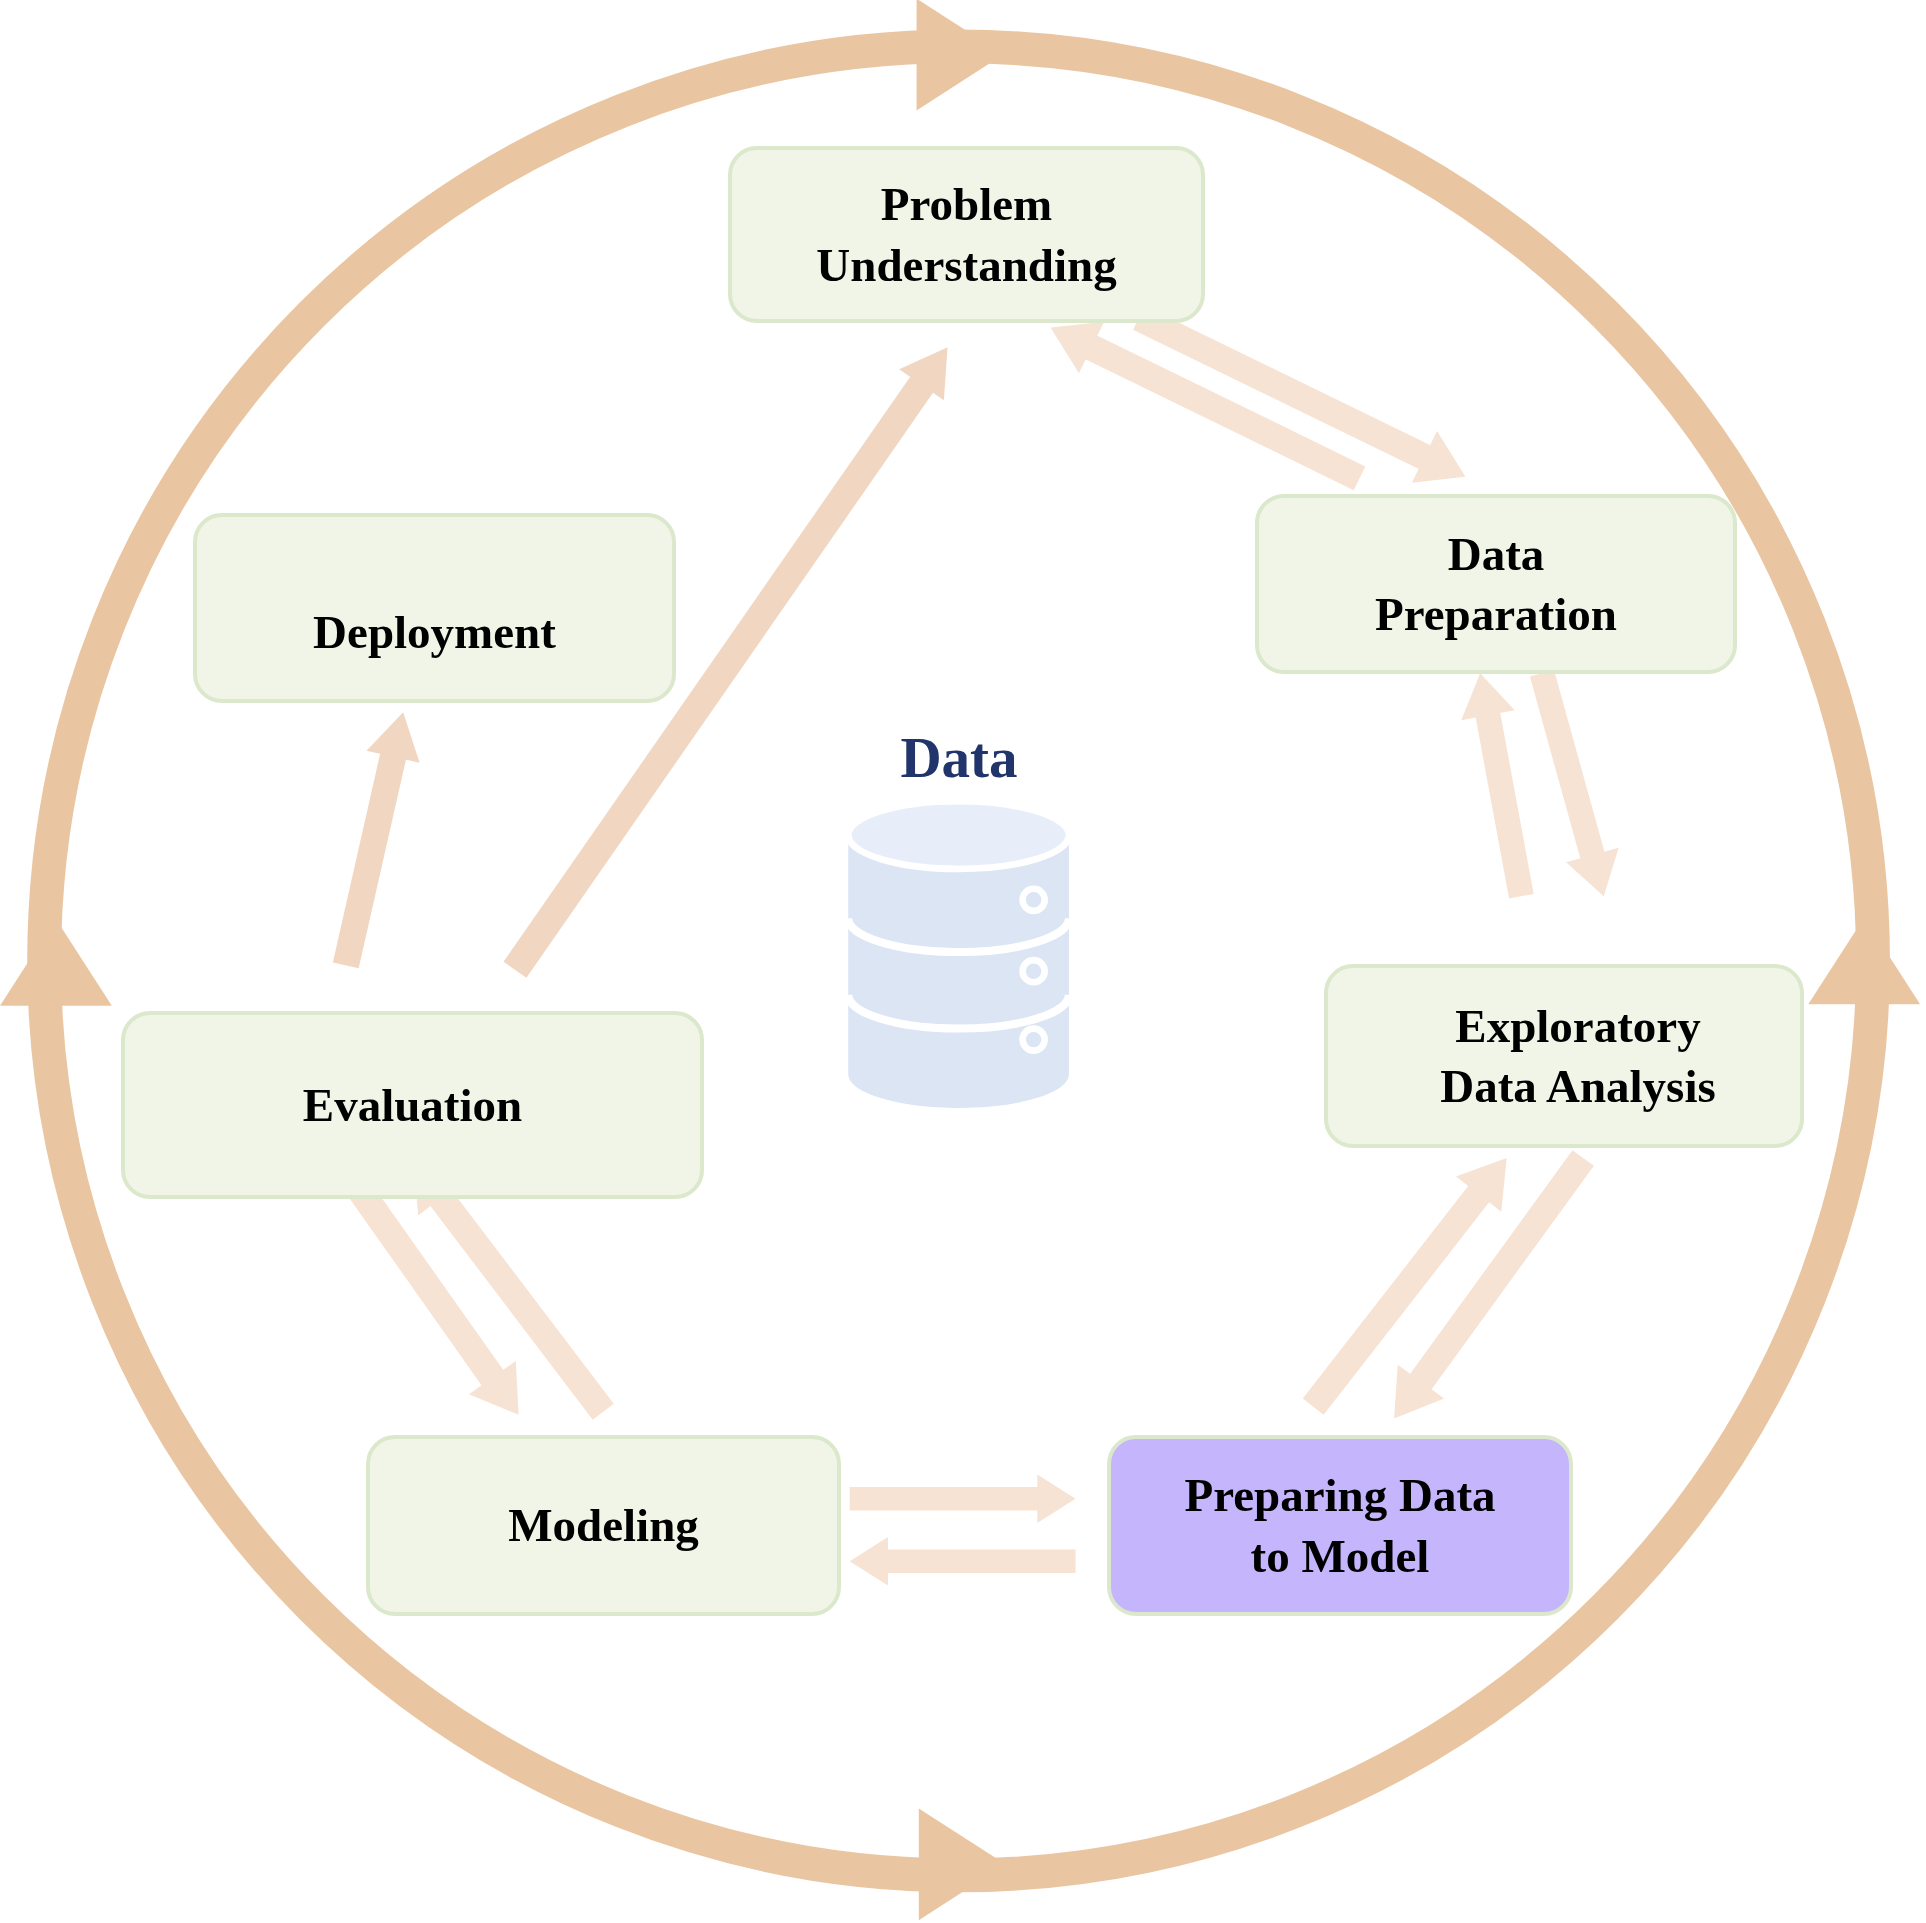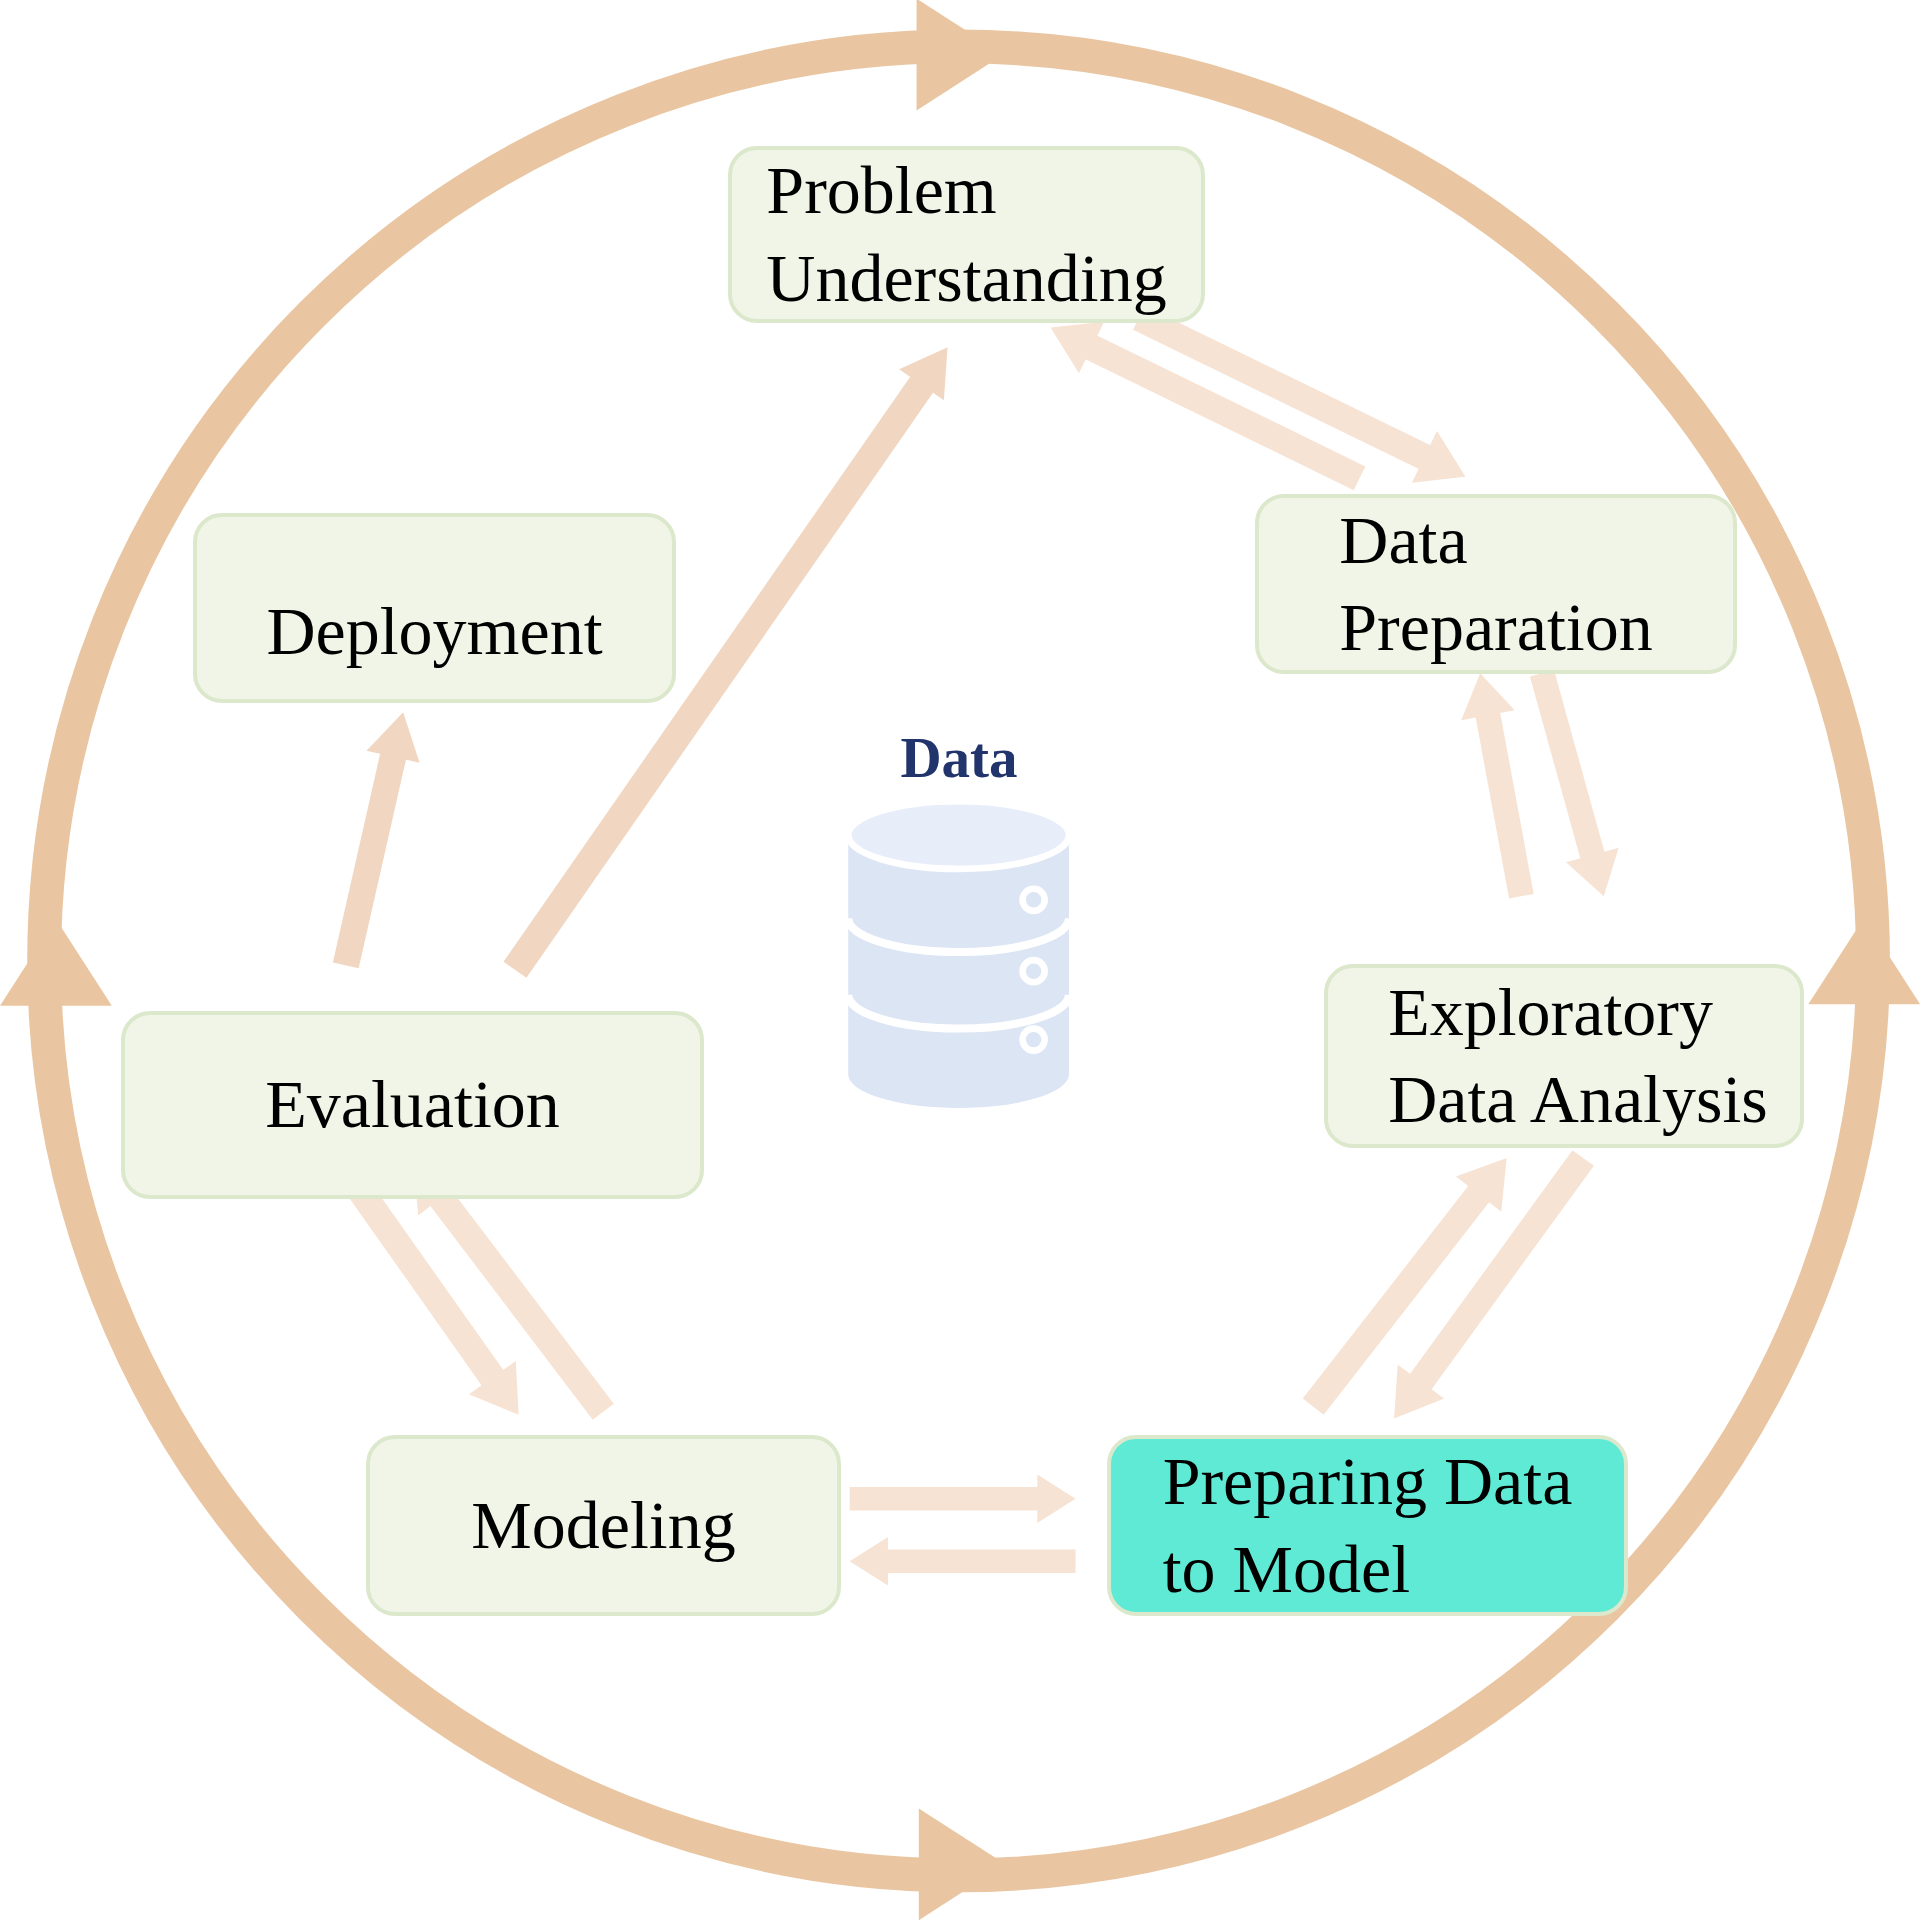--- a/index.html
+++ b/index.html
@@ -13,23 +13,24 @@
   .stage svg{position:absolute;left:0;top:0;width:100%;height:100%;}
   .node{
     position:absolute;
     display:flex;align-items:center;justify-content:center;
     border-style:solid;border-width:4.4px;
     border-radius:29px;
     box-sizing:border-box;
   }
   .node-label{
     white-space:pre-line;
-    font-weight:400;
-    font-size:68px;
+    font-weight:700;
+    font-size:47px;
     line-height:1.28;
+    text-align:center;
     color:#000000;
     letter-spacing:0px;
   }
   .center-label{
     position:absolute;
     left:812px;top:725px;width:294px;
     text-align:center;
     font-size:57px;
     font-weight:700;
   }
@@ -127,21 +128,21 @@
       <div class="node" style="left: 121px; top: 971px; width: 583px; height: 188px; background: rgb(240, 245, 232); border-color: rgb(220, 232, 204); margin-top: 40px;">
         <div class="node-label" style="color: rgb(0, 0, 0);">Evaluation</div>
       </div>
       <div class="node" style="left: 1324px; top: 964px; width: 480px; height: 184px; background: rgb(240, 245, 232); border-color: rgb(220, 232, 204); padding-left: 28px;">
         <div class="node-label" style="color: rgb(0, 0, 0);">Exploratory
 Data Analysis</div>
       </div>
       <div class="node" style="left: 366px; top: 1435px; width: 475px; height: 181px; background: rgb(240, 245, 232); border-color: rgb(220, 232, 204);">
         <div class="node-label" style="color: rgb(0, 0, 0);">Modeling</div>
       </div>
-      <div class="node" style="left: 1107px; top: 1435px; width: 521px; height: 181px; background: #5eead4; border-color: rgb(220, 232, 204);">
+      <div class="node" style="left: 1107px; top: 1435px; width: 466px; height: 181px; background: #c4b5fd; border-color: rgb(220, 232, 204);">
         <div class="node-label" style="color: rgb(0, 0, 0);">Preparing Data
 to Model</div>
       </div>
     </div>
 
   <div class="center-label" id="center-label" style="color: rgb(33, 52, 107);">Data</div>
 </div>
 
 
 </body></html>

